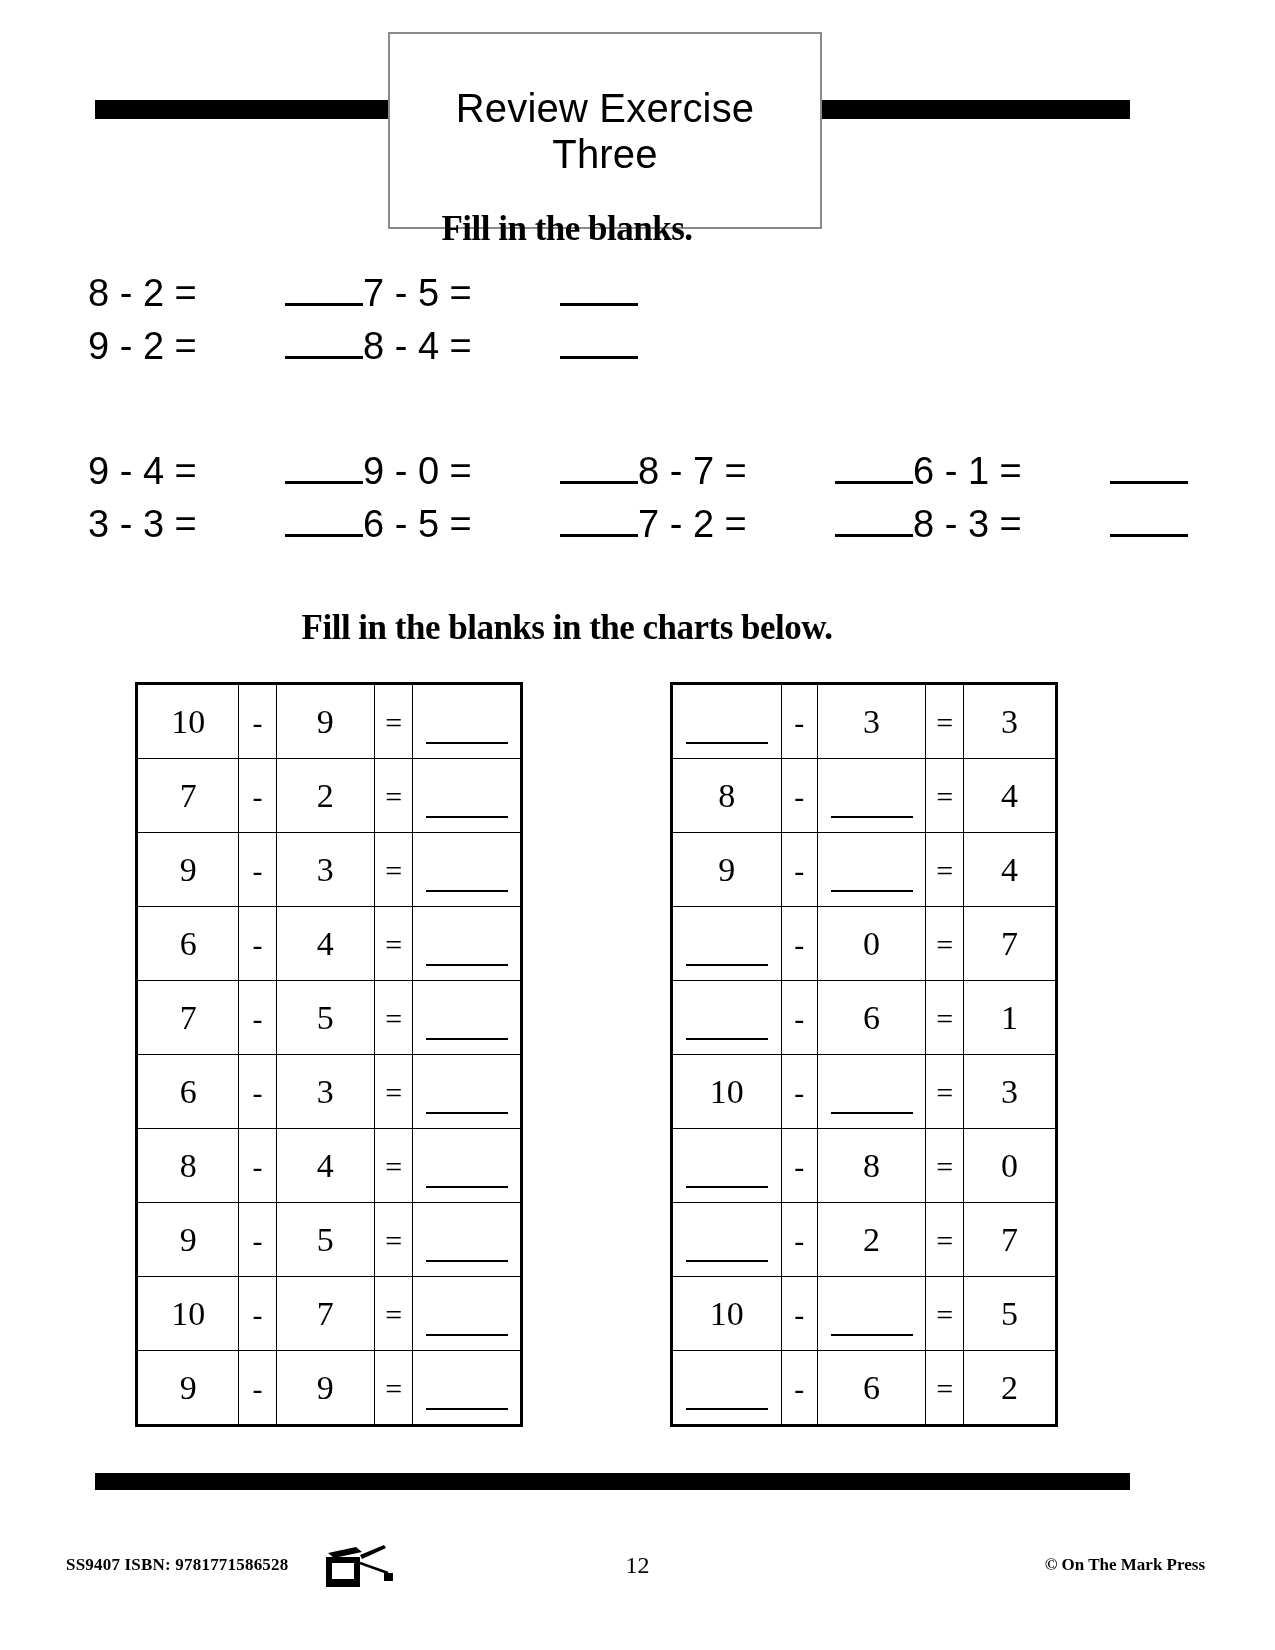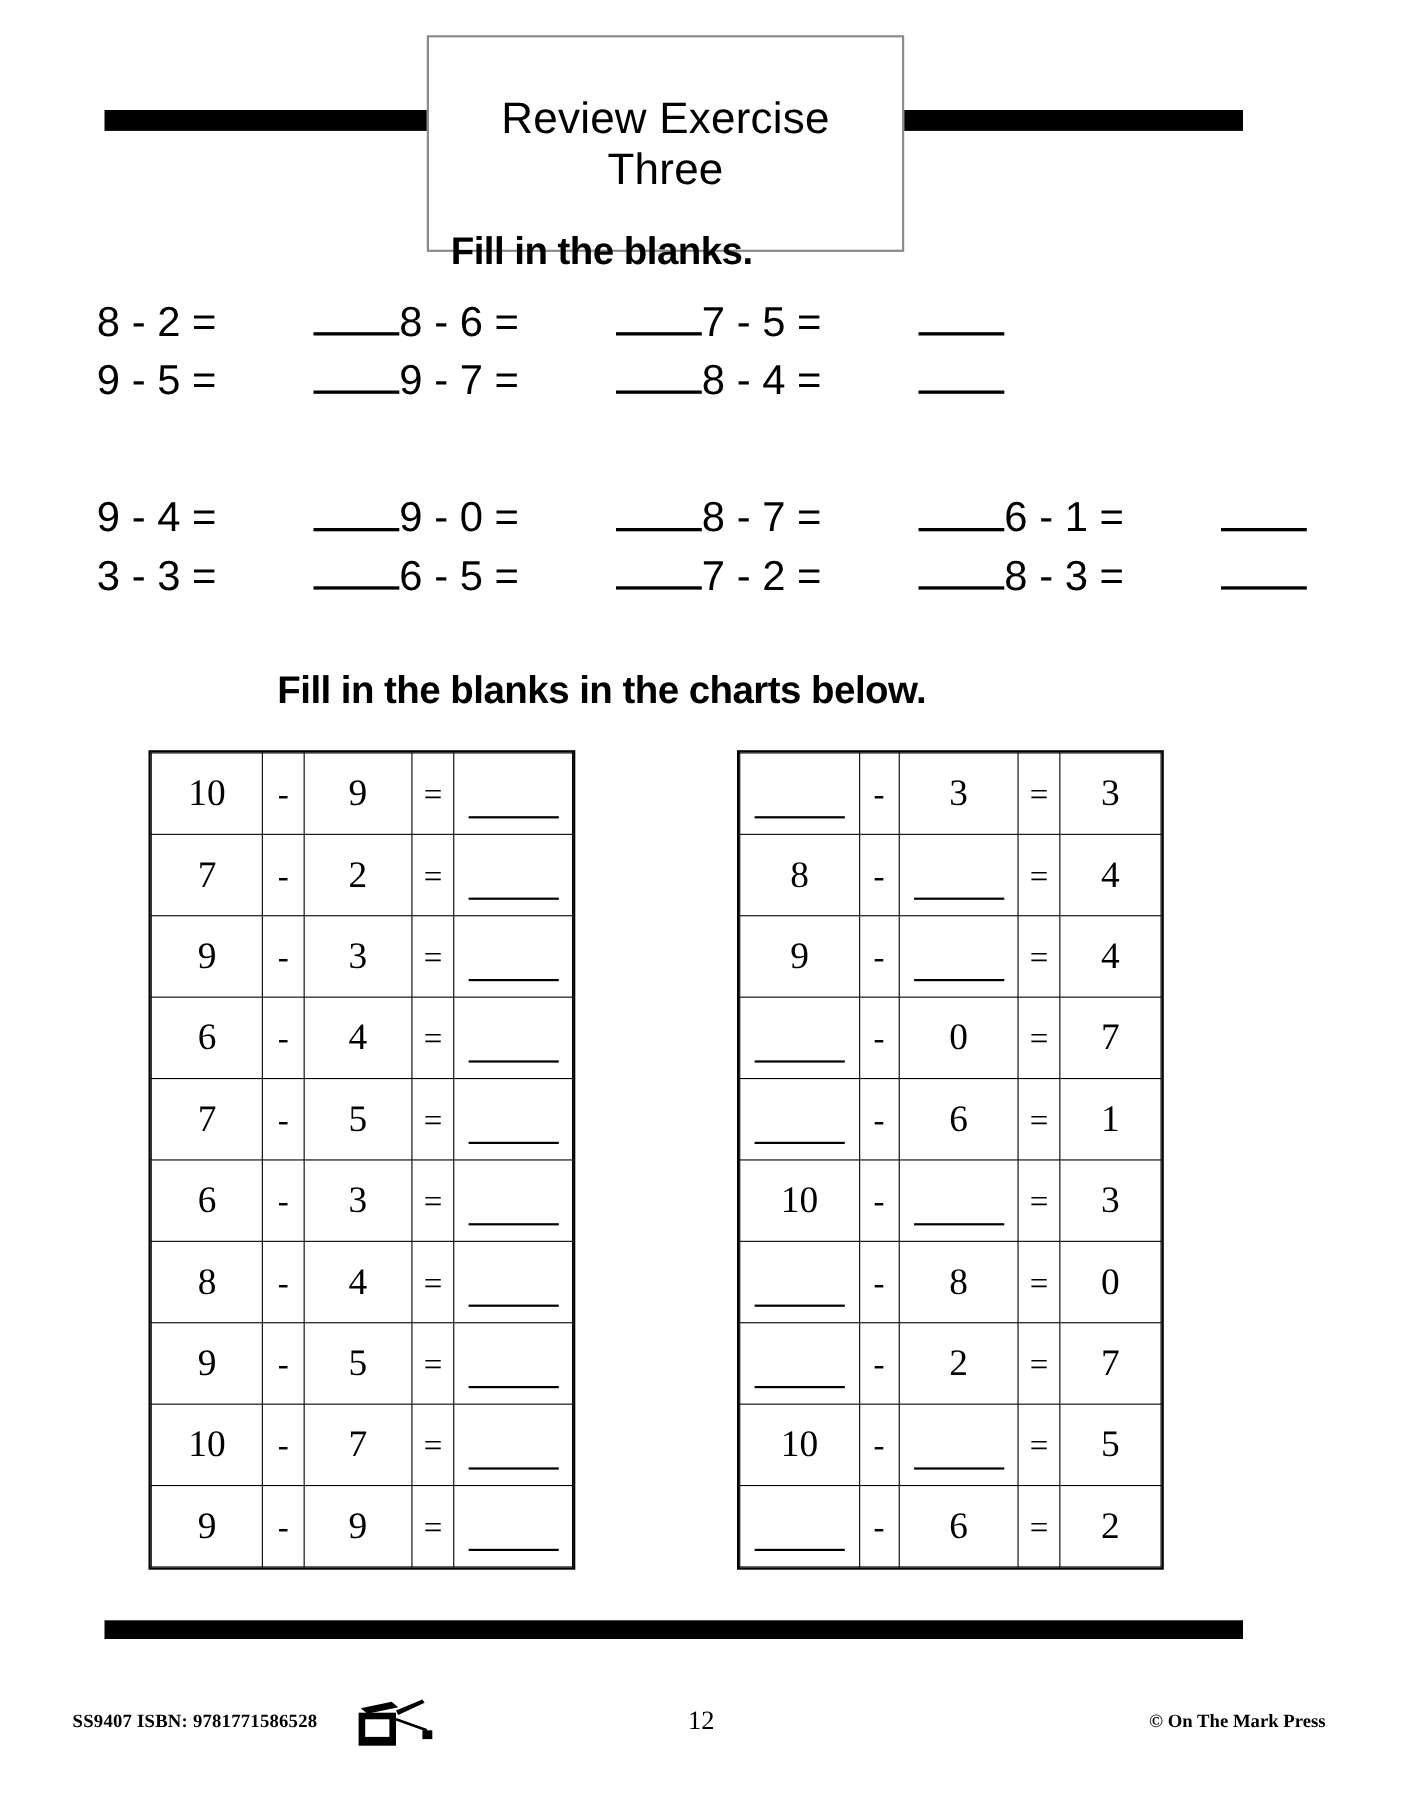--- a/index.html
+++ b/index.html
@@ -53,24 +53,25 @@
     font-weight: 400;
     letter-spacing: 0.2px;
     text-align: center;
   }
 
   
   .instruction {
     position: absolute;
     width: 1094px;
     text-align: center;
-    font-family: Liberation Sans, sans-serif;
+    font-family: Liberation Serif, serif;
     font-weight: 700;
     font-size: 35px;
     letter-spacing: -0.5px;
+    padding-left: 20px;
   }
   #instr-1 { top: 209px; }
   #instr-2 { top: 608px; font-size: 35px; }
 
   
   .eq-block {
     position: absolute;
     left: 88px;
     width: 1100px;
     display: grid;
@@ -213,31 +214,21 @@
 
 <div class="instruction" id="instr-1">Fill in the blanks.</div>
 
 <div class="eq-block" id="eq-block-1">
   <div class="eq-col">
     <div class="eq-row">
       <span class="eq-text">8 - 2 =</span>
       <span class="eq-blank"></span>
     </div>
     <div class="eq-row">
-      <span class="eq-text">9 - 5 =</span>
-      <span class="eq-blank"></span>
-    </div>
-  </div>
-  <div class="eq-col">
-    <div class="eq-row">
-      <span class="eq-text">8 - 6 =</span>
-      <span class="eq-blank"></span>
-    </div>
-    <div class="eq-row">
-      <span class="eq-text">9 - 7 =</span>
+      <span class="eq-text">9 - 2 =</span>
       <span class="eq-blank"></span>
     </div>
   </div>
   <div class="eq-col">
     <div class="eq-row">
       <span class="eq-text">7 - 5 =</span>
       <span class="eq-blank"></span>
     </div>
     <div class="eq-row">
       <span class="eq-text">8 - 4 =</span>

